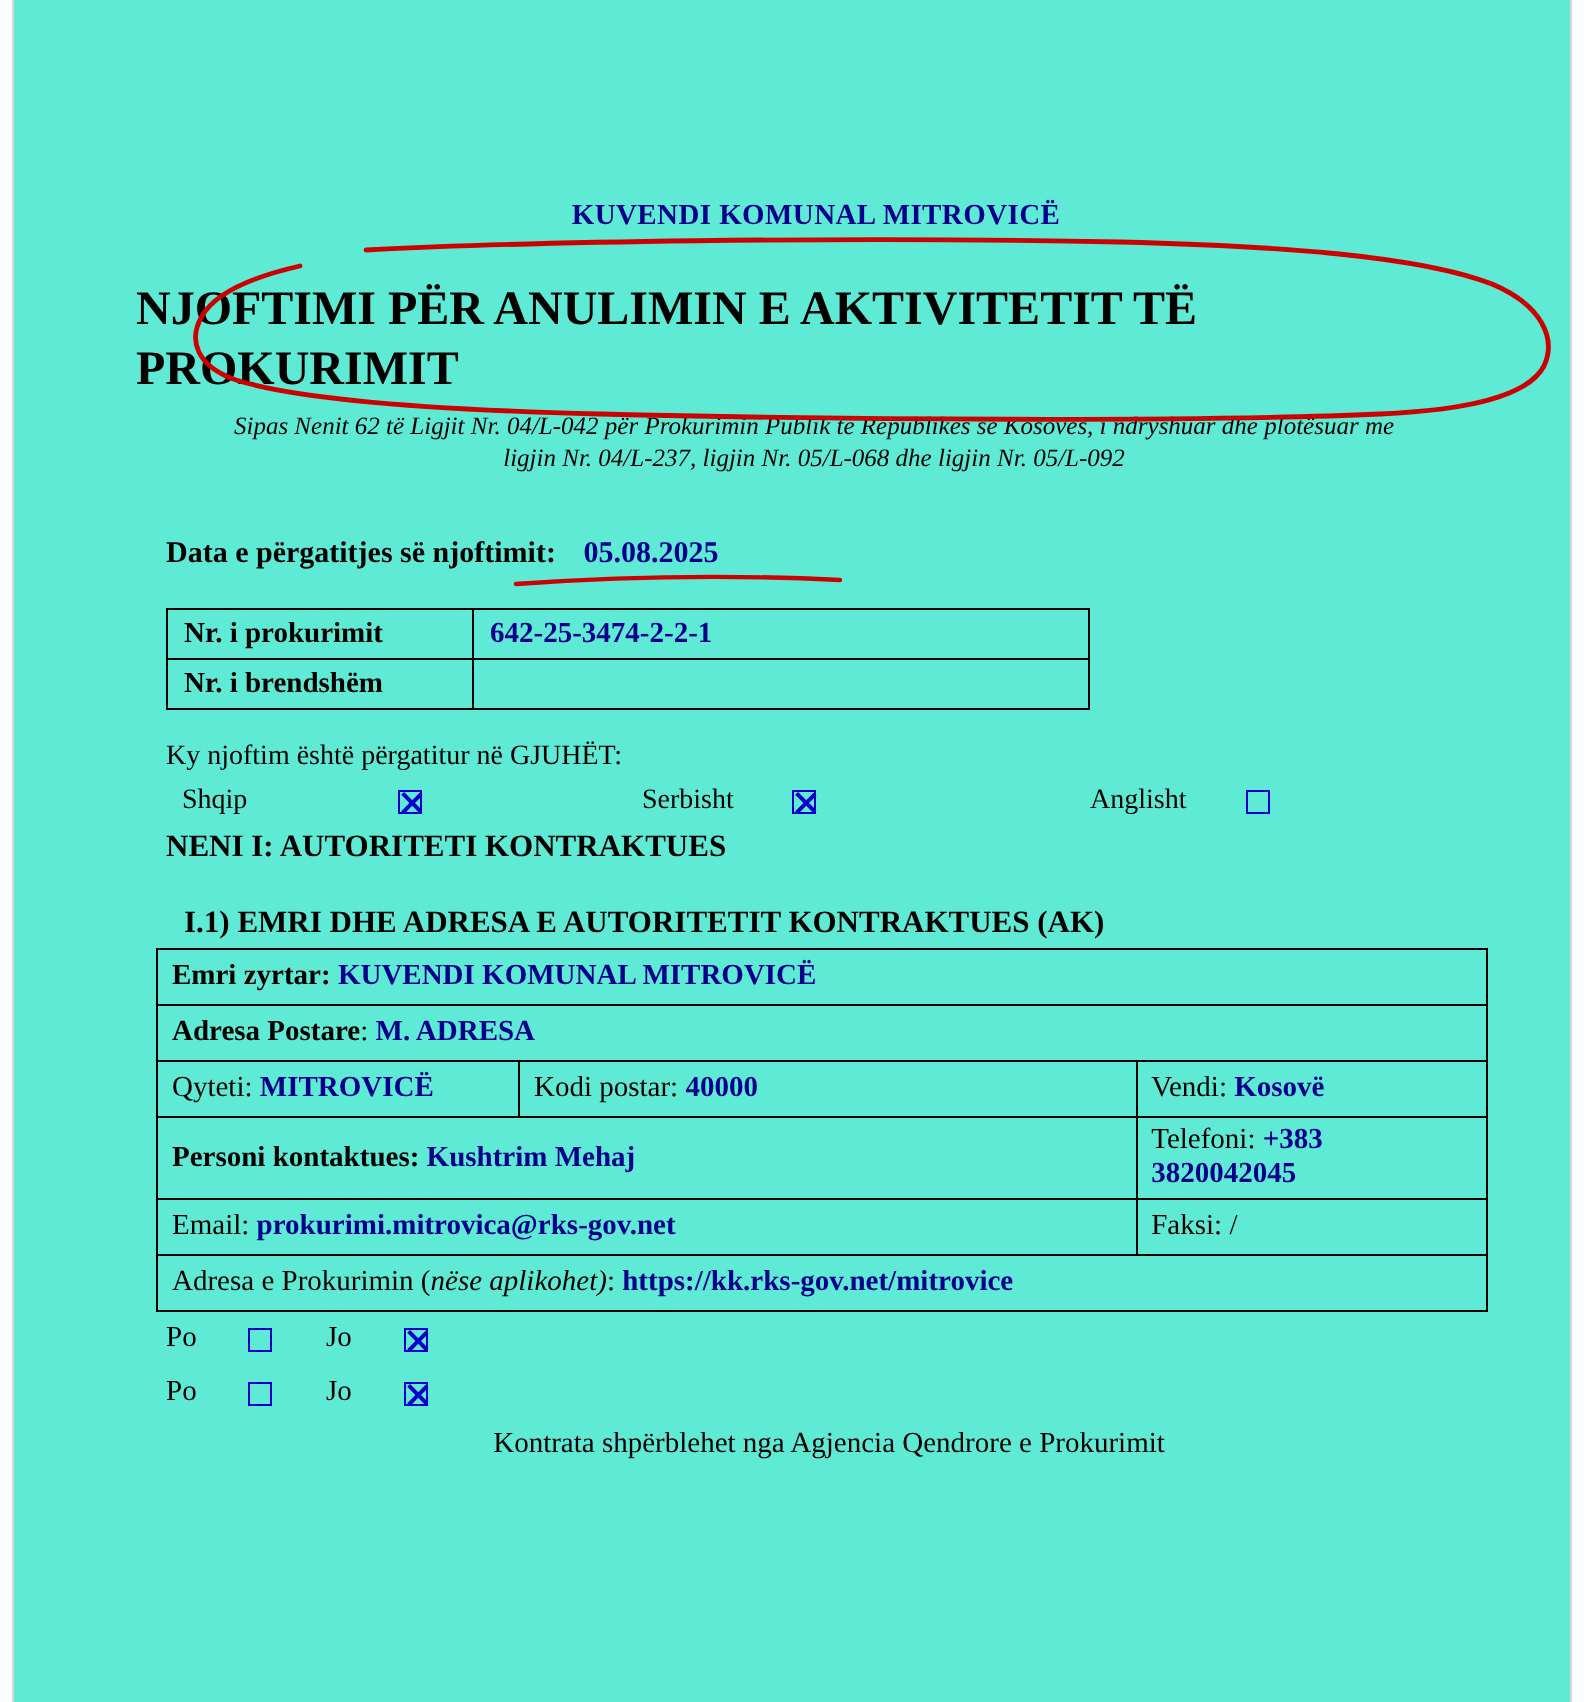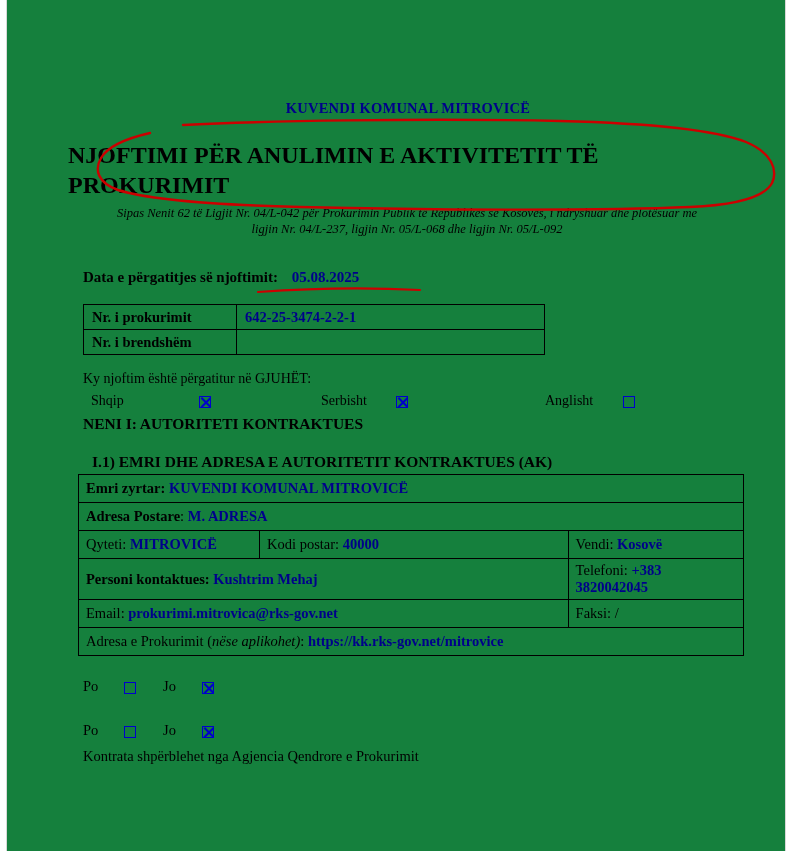--- a/index.html
+++ b/index.html
@@ -12,21 +12,21 @@
     height: 851px;
     position: relative;
     font-family: "Liberation Serif", serif;
     overflow: hidden;
   }
   .page {
     position: absolute;
     left: 0; top: 0;
     width: 792px;
     height: 851px;
-    background: #15803d;
+    background: #5eead4;
   }
   
   .edge-left {
     position: absolute;
     left: 0; top: 0;
     width: 6px; height: 851px;
     background: #ffffff;
     border-right: 1px solid #d8d8d8;
   }
   .edge-right {
@@ -168,24 +168,25 @@
     border: 1px solid #000000;
     padding: 3px 7px;
     height: 21px;
     vertical-align: middle;
   }
   .b { font-weight: bold; }
   .blue { color: #00008b; font-weight: bold; }
   .ital { font-style: italic; }
 
   .yn-block {
-    margin-top: 22px;
+    margin-top: 5px;
     margin-left: 5px;
     font-size: 14.5px;
     position: relative;
+    text-align: center;
   }
   .yn-line { position: relative; height: 22px; }
   .yn-po { position: absolute; left: 0; top: 0; }
   .yn-jo { position: absolute; left: 80px; top: 0; }
   .yn-text { margin-top: 4px; }
 
   
   svg.annot {
     position: absolute;
     left: 0; top: 0;
@@ -294,21 +295,21 @@
           <span>Email:</span>
           <span class="blue">prokurimi.mitrovica@rks-gov.net</span>
         </td>
         <td colspan="2">
           <span>Faksi:</span>
           <span>/</span>
         </td>
       </tr>
       <tr>
         <td colspan="4">
-          <span>Adresa e Prokurimit (</span><span class="ital">nëse aplikohet)</span><span>:</span>
+          <span>Adresa e Prokurimin (</span><span class="ital">nëse aplikohet)</span><span>:</span>
           <span class="blue">https://kk.rks-gov.net/mitrovice</span>
         </td>
       </tr>
     </tbody>
       </table>
 
     <div class="yn-block">
       <div class="yn-line">
         <span class="yn-po">
           <span>Po</span>

